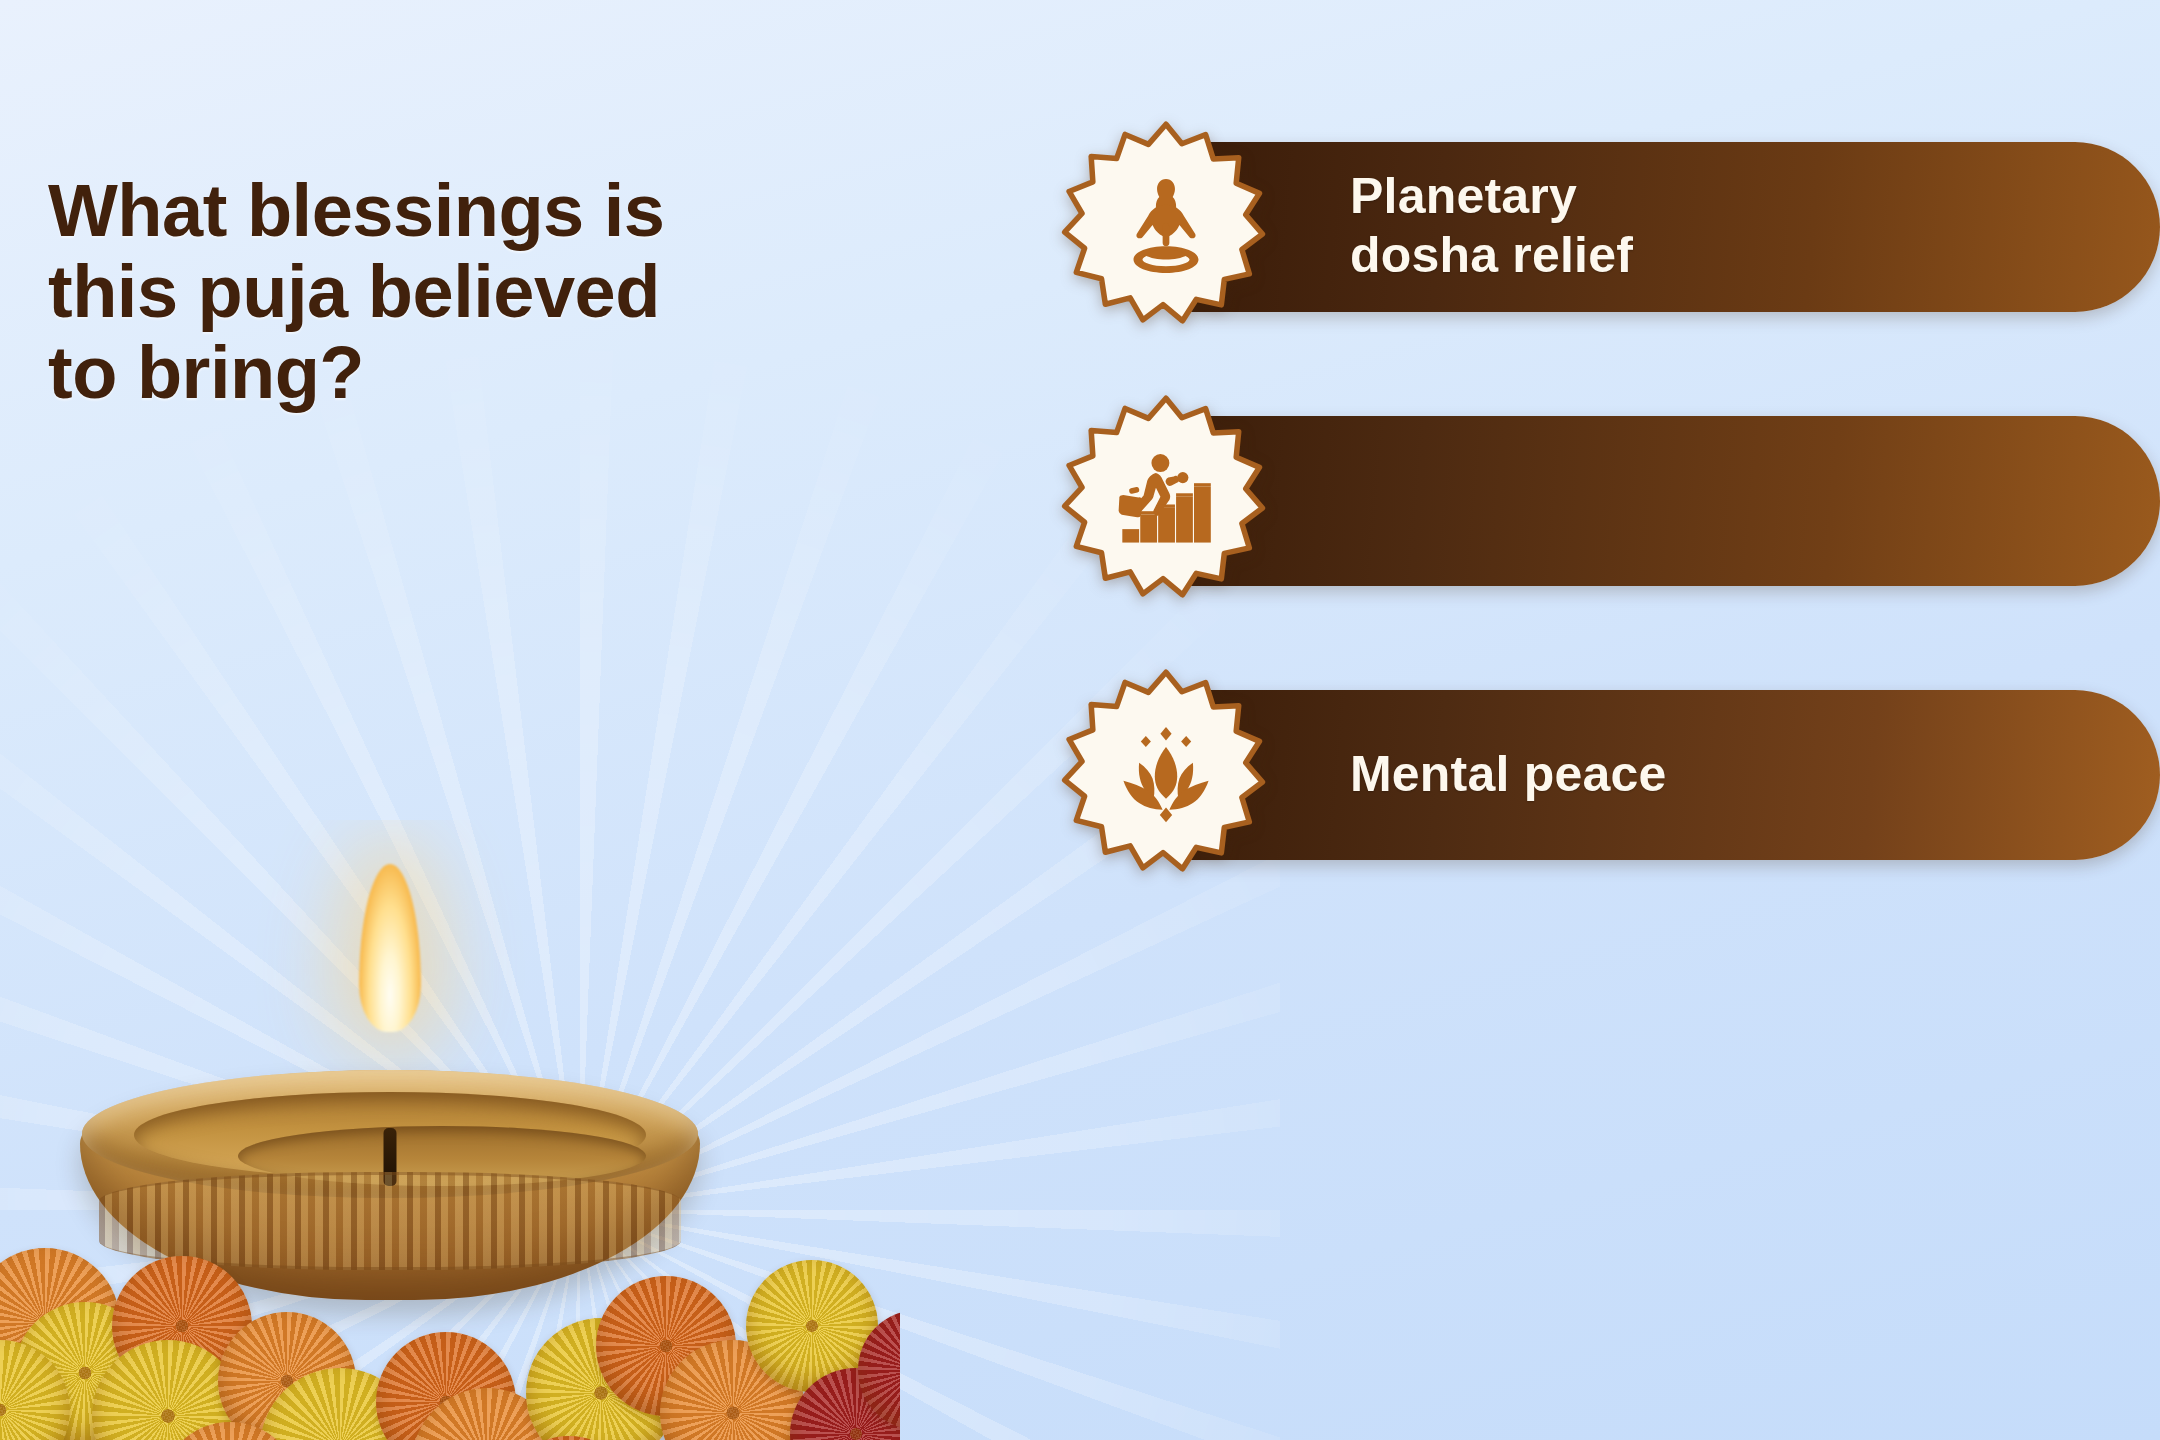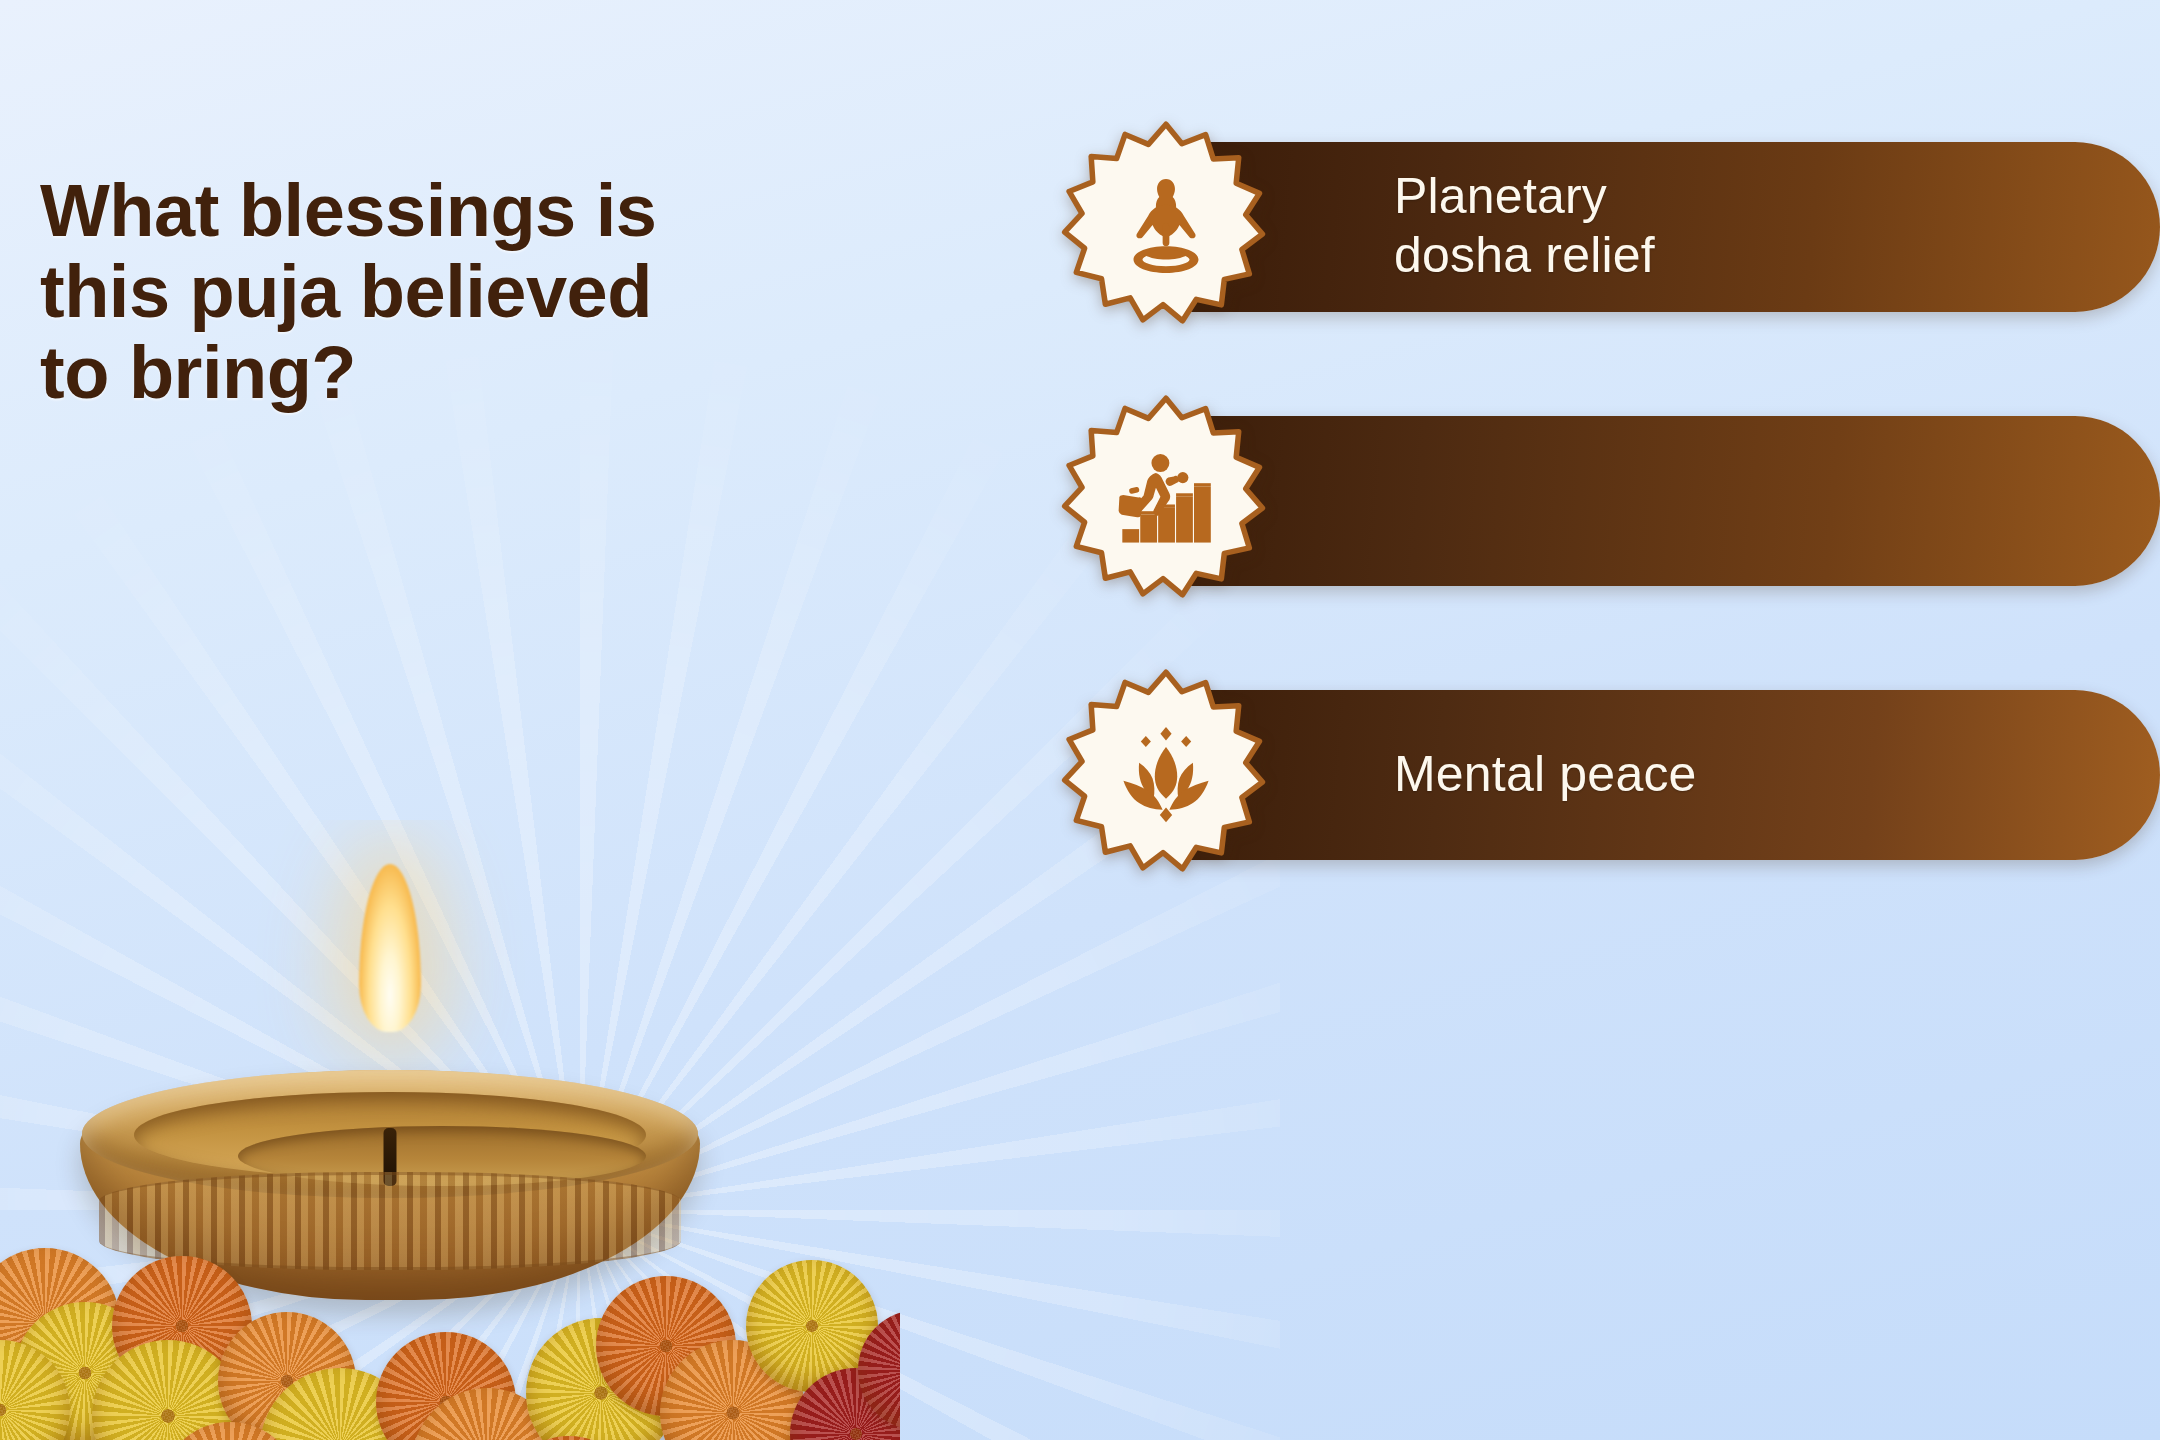--- a/index.html
+++ b/index.html
@@ -18,21 +18,21 @@
       repeating-conic-gradient(from 0deg at 50% 75%,
         rgba(255,255,255,0.35) 0deg 2.2deg,
         rgba(255,255,255,0) 2.2deg 9deg);
     -webkit-mask-image:radial-gradient(circle at 50% 75%, #000 0%, rgba(0,0,0,.65) 42%, rgba(0,0,0,0) 72%);
             mask-image:radial-gradient(circle at 50% 75%, #000 0%, rgba(0,0,0,.65) 42%, rgba(0,0,0,0) 72%);
     pointer-events:none;
   }
 
   
   .headline{
-    position:absolute;left:40px;top:120px;width:700px;
+    position:absolute;left:48px;top:120px;width:700px;
     font-size:74px;line-height:1.10;font-weight:700;
     letter-spacing:-0.5px;
     color:#41210c;
     text-shadow:0 2px 2px rgba(255,255,255,.55);
     white-space:pre-line;
   }
 
   
   .options{
     position:absolute;left:1060px;top:120px;width:1080px;
@@ -58,25 +58,24 @@
   .option:nth-child(2) .pill{
     background:linear-gradient(95deg,#3c1e0a 0%,#4d2a11 24%,#713f16 66%,#9a5a1d 100%);
   }
   .option:nth-child(3) .pill{
     background:linear-gradient(95deg,#3c1e0a 0%,#4e2b12 26%,#74411a 70%,#a05e20 100%);
   }
 
   .pill-label{
     position:absolute;left:290px;top:50%;transform:translateY(-50%);
     color:#fdf8ee;
-    font-size:50px;line-height:1.18;font-weight:400;
+    font-size:50px;line-height:1.18;font-weight:700;
     letter-spacing:0.2px;
     white-space:pre-line;
     text-shadow:0 1px 2px rgba(0,0,0,.25);
-    margin-left:44px;
   }
 
   
   .badge{
     position:absolute;left:0;top:0;width:212px;height:212px;
     z-index:3;
     filter:drop-shadow(0 4px 7px rgba(70,35,10,.30));
   }
   .badge svg{display:block;width:212px;height:212px;}
   .badge-icon{

